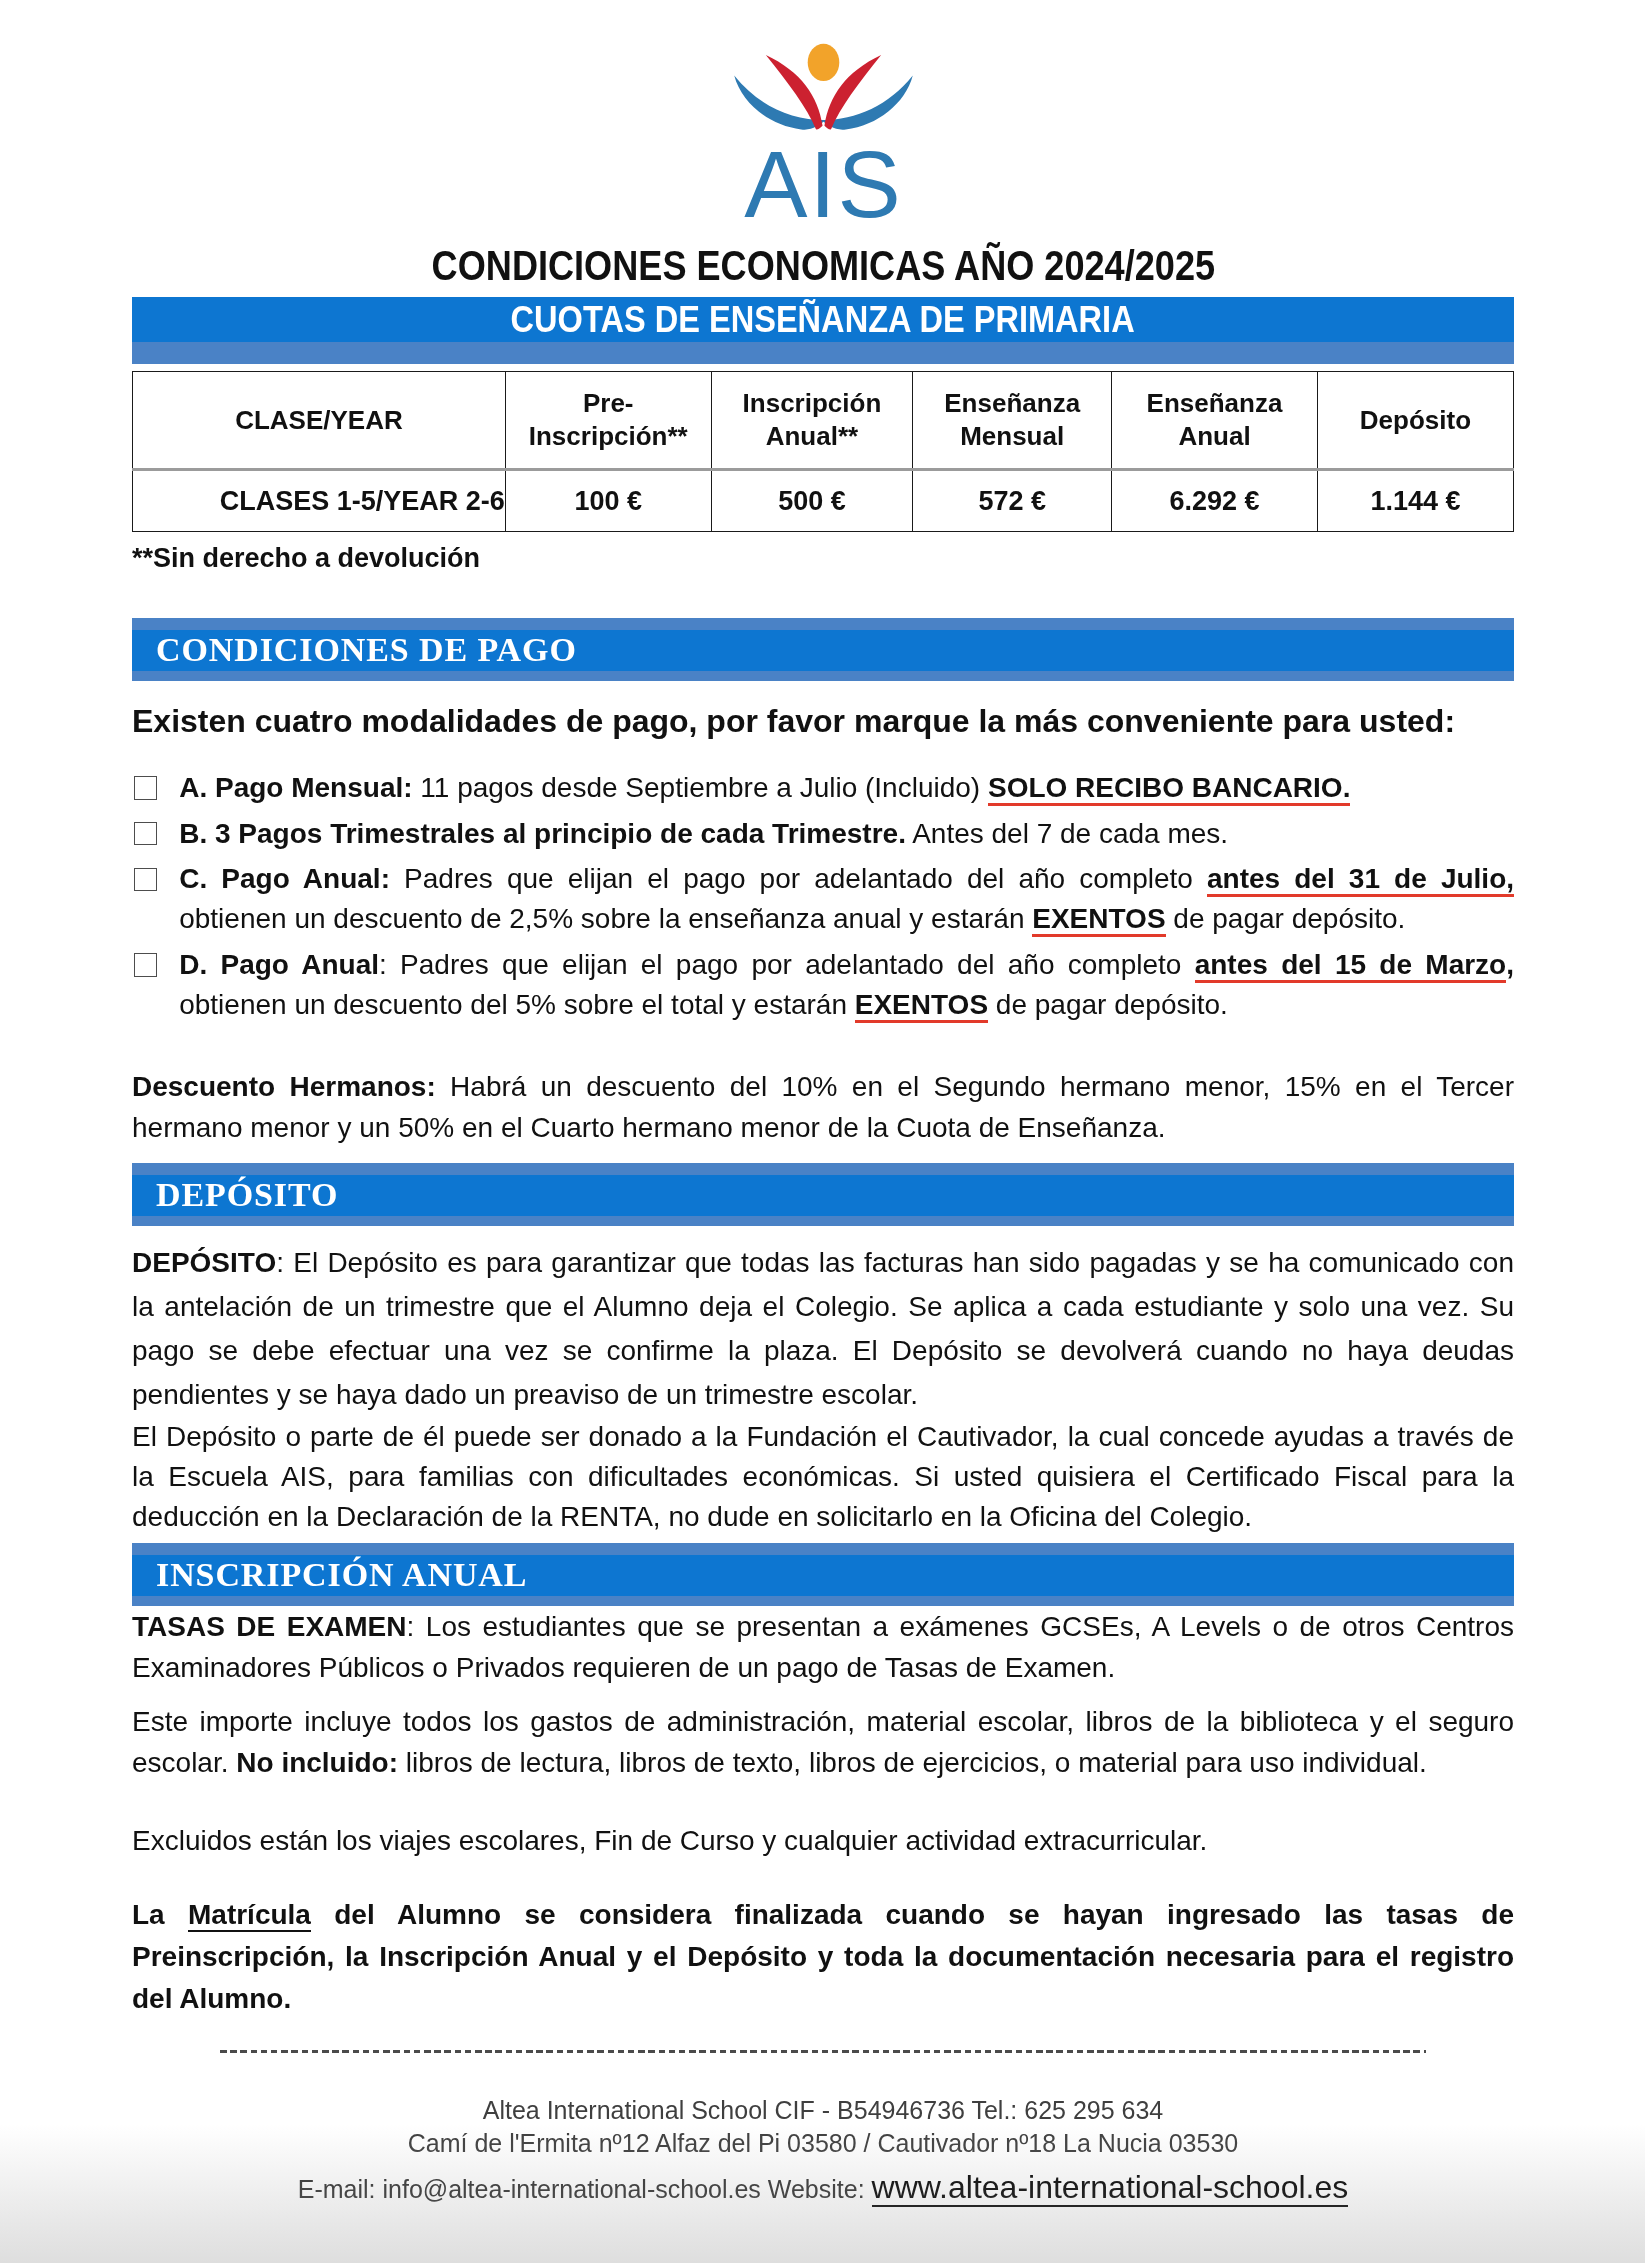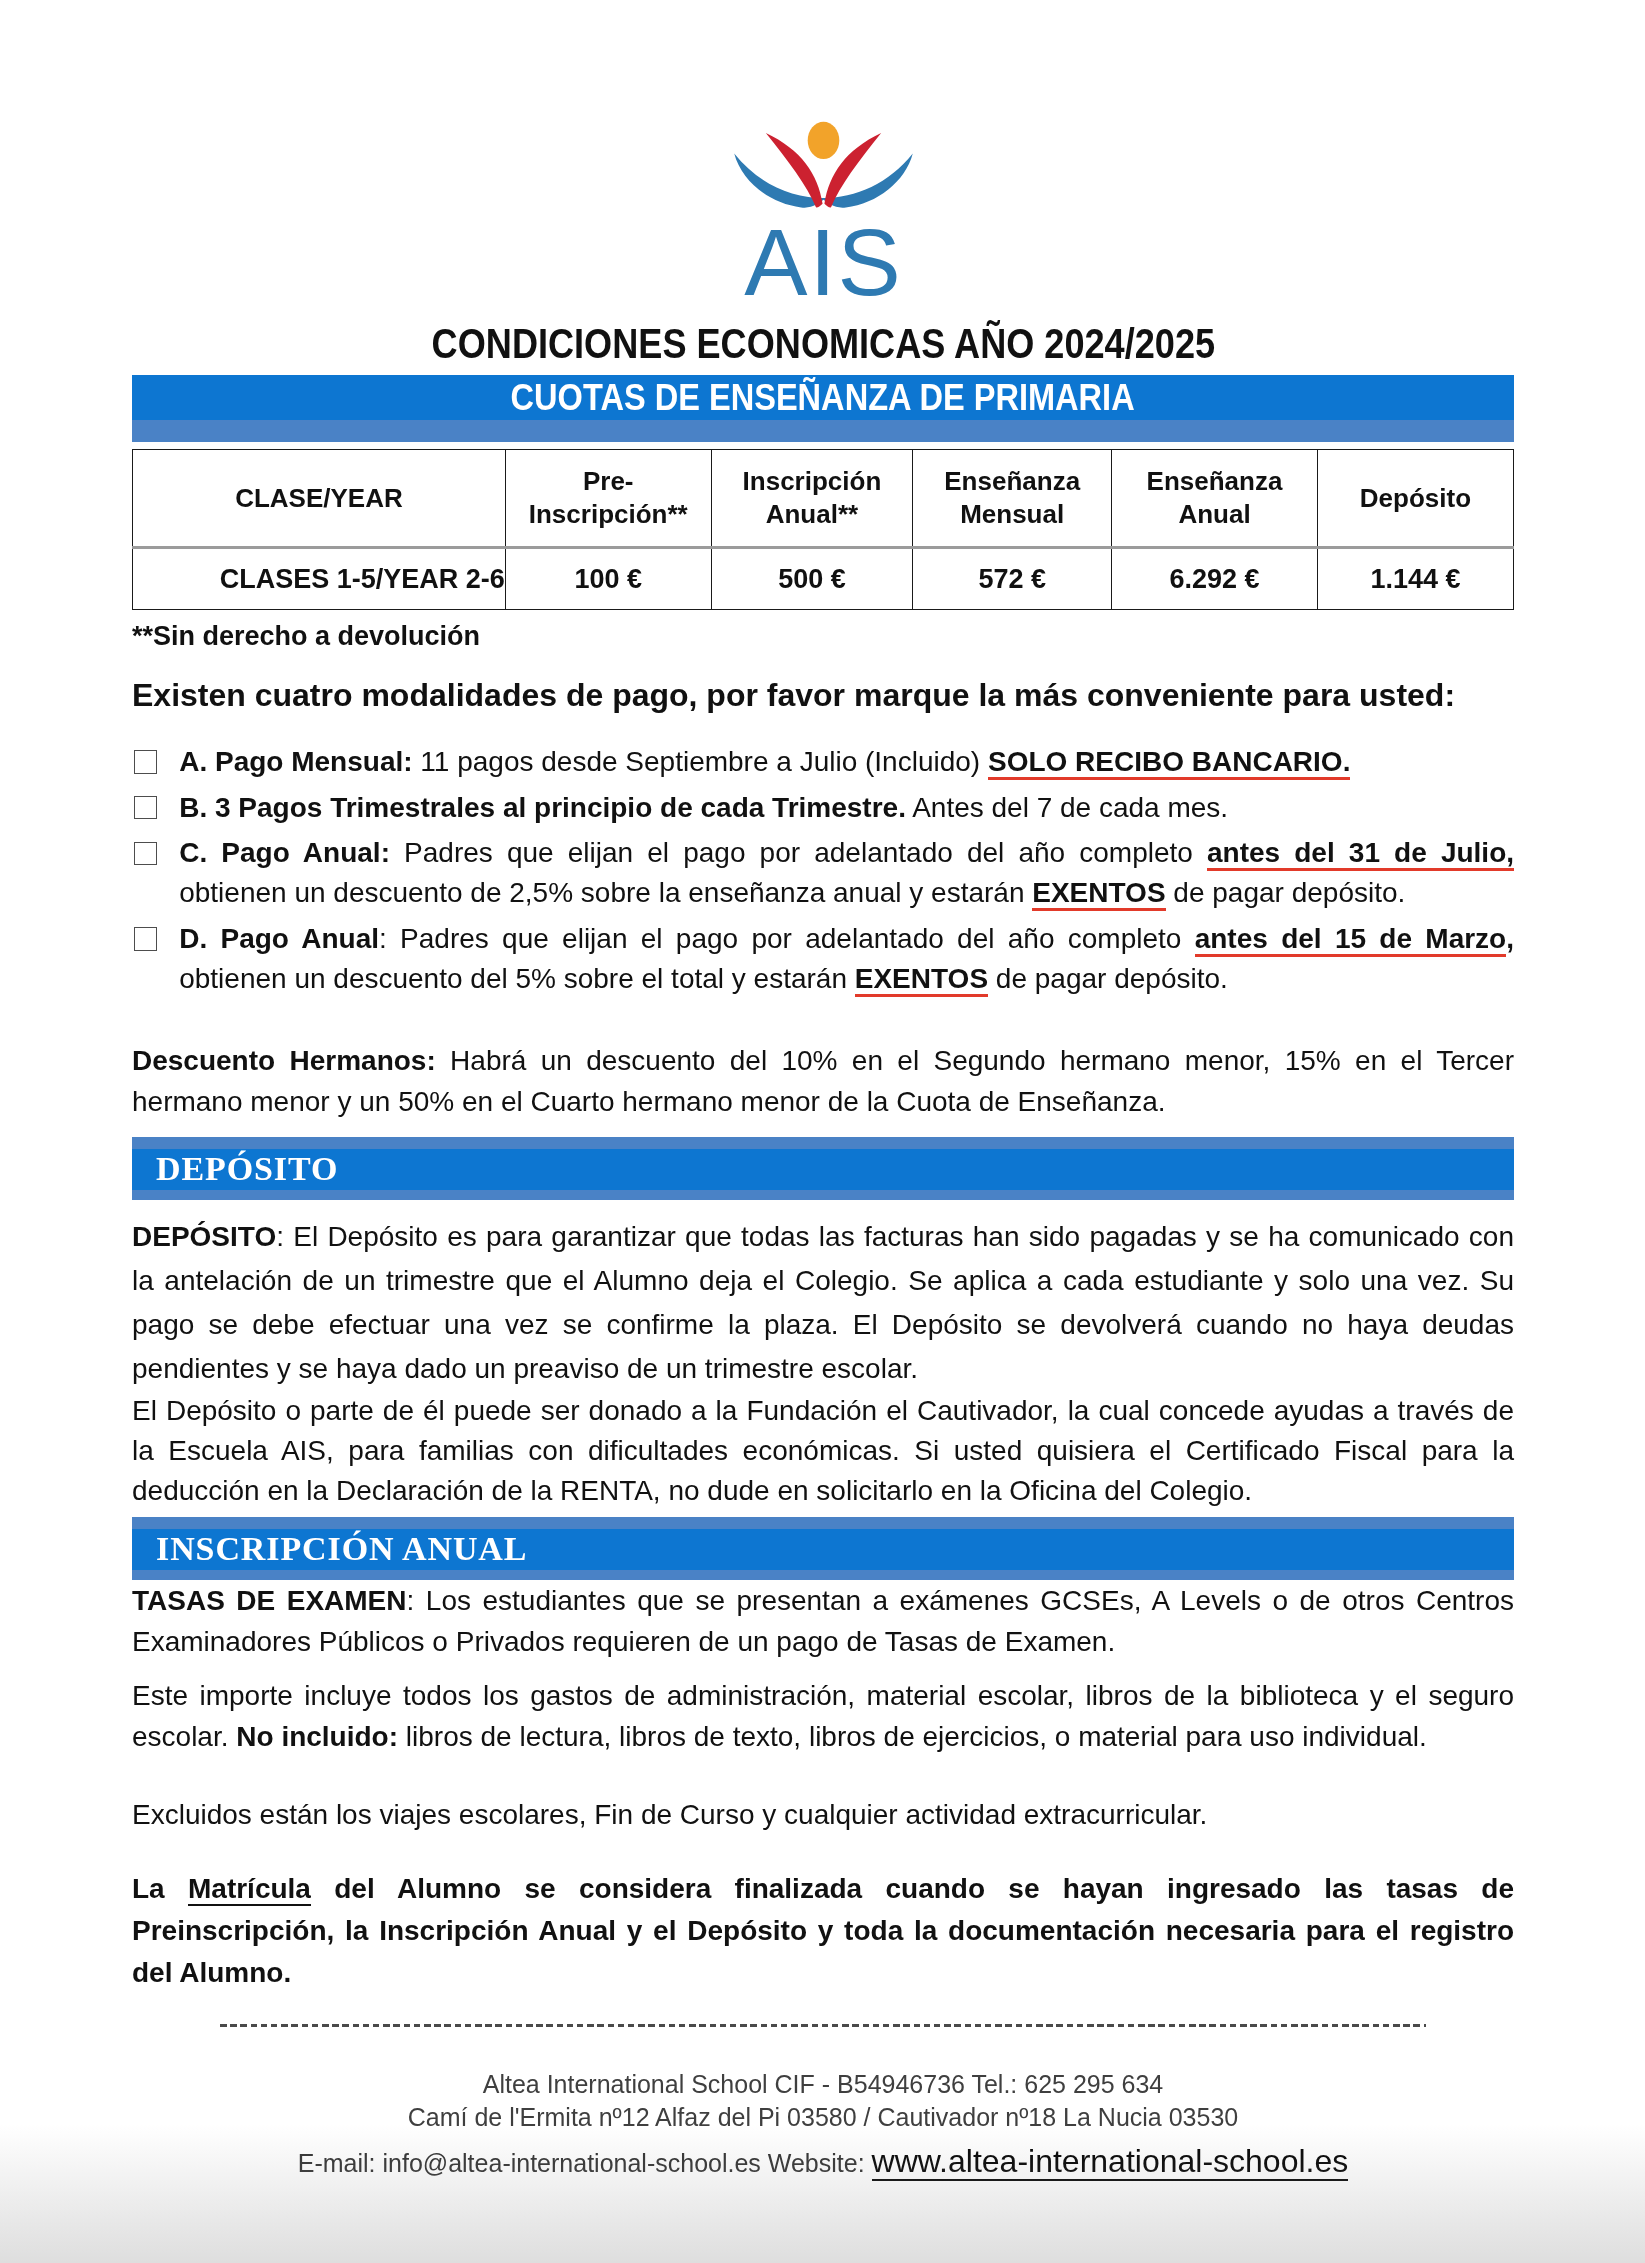--- a/index.html
+++ b/index.html
@@ -11,21 +11,21 @@
     font-family:"Liberation Sans","DejaVu Sans",sans-serif;
     color:#111;
   }
   .page::after{
     content:"";position:absolute;left:0;right:0;bottom:0;height:139px;
     background:linear-gradient(180deg,rgba(180,180,180,0) 0%,rgba(168,168,168,0.38) 100%);
     pointer-events:none;
   }
   .content{width:1382px;margin:0 auto;}
   
-  .logo-wrap{padding-top:120px;text-align:center;height:190px;}
+  .logo-wrap{padding-top:42px;text-align:center;height:190px;}
   .logo-wrap svg{height:186px;width:191px;}
   
   .doc-title{margin-top:15px;text-align:center;font-size:43px;font-weight:bold;line-height:37px;white-space:nowrap;}
   .condensed{display:inline-block;transform:scaleX(0.84);transform-origin:50% 50%;}
   
   .primary-banner{margin-top:13px;background:#0d76d1;border-bottom:22px solid #4a82c6;text-align:center;height:45px;}
   .primary-banner .bt{color:#fff;font-weight:bold;font-size:37px;line-height:45px;white-space:nowrap;transform:scaleX(0.88);display:inline-block;transform-origin:50% 50%;}
   .section-banner{background:#0d76d1;border-top:12px solid #4a82c6;border-bottom:10.2px solid #4a82c6;height:41px;}
   .section-banner .st{font-family:"Liberation Serif","DejaVu Serif",serif;color:#fff;font-weight:bold;font-size:34px;line-height:39px;padding-left:24px;letter-spacing:0.9px;white-space:nowrap;}
   
@@ -122,20 +122,23 @@
           <td>500 €</td>
           <td>572 €</td>
           <td>6.292 €</td>
           <td>1.144 €</td>
         </tr>
       </tbody>
     </table>
 
     <div class="footnote">**Sin derecho a devolución</div>
 
+    <div class="section-banner banner-pago">
+      <div class="st">CONDICIONES DE PAGO</div>
+    </div>
 
     <div class="intro">Existen cuatro modalidades de pago, por favor marque la más conveniente para usted:</div>
 
     <div class="options">
       <div class="option">
         <span class="checkbox"></span>
         <span class="opt-text"><span class="seg-b">A. Pago Mensual:</span><span class="seg-t"> 11 pagos desde Septiembre a Julio (Incluido) </span><span class="seg-ru">SOLO RECIBO BANCARIO.</span></span>
       </div>
       <div class="option">
         <span class="checkbox"></span>

